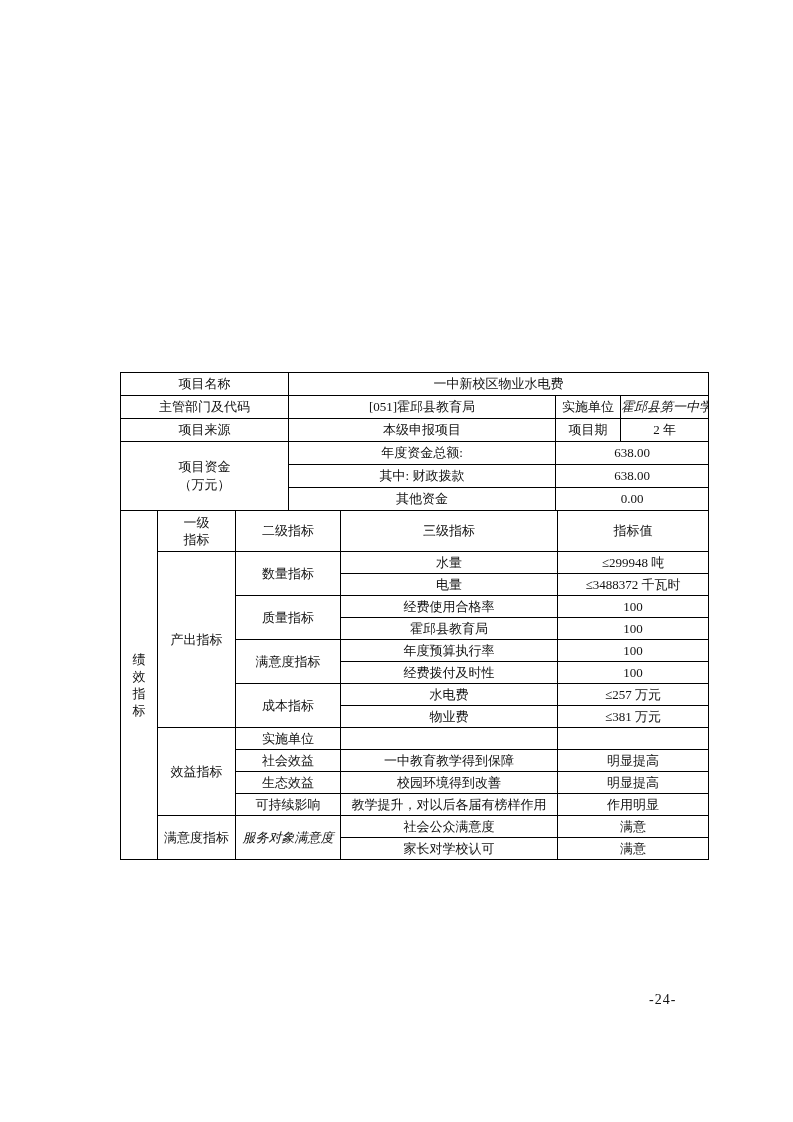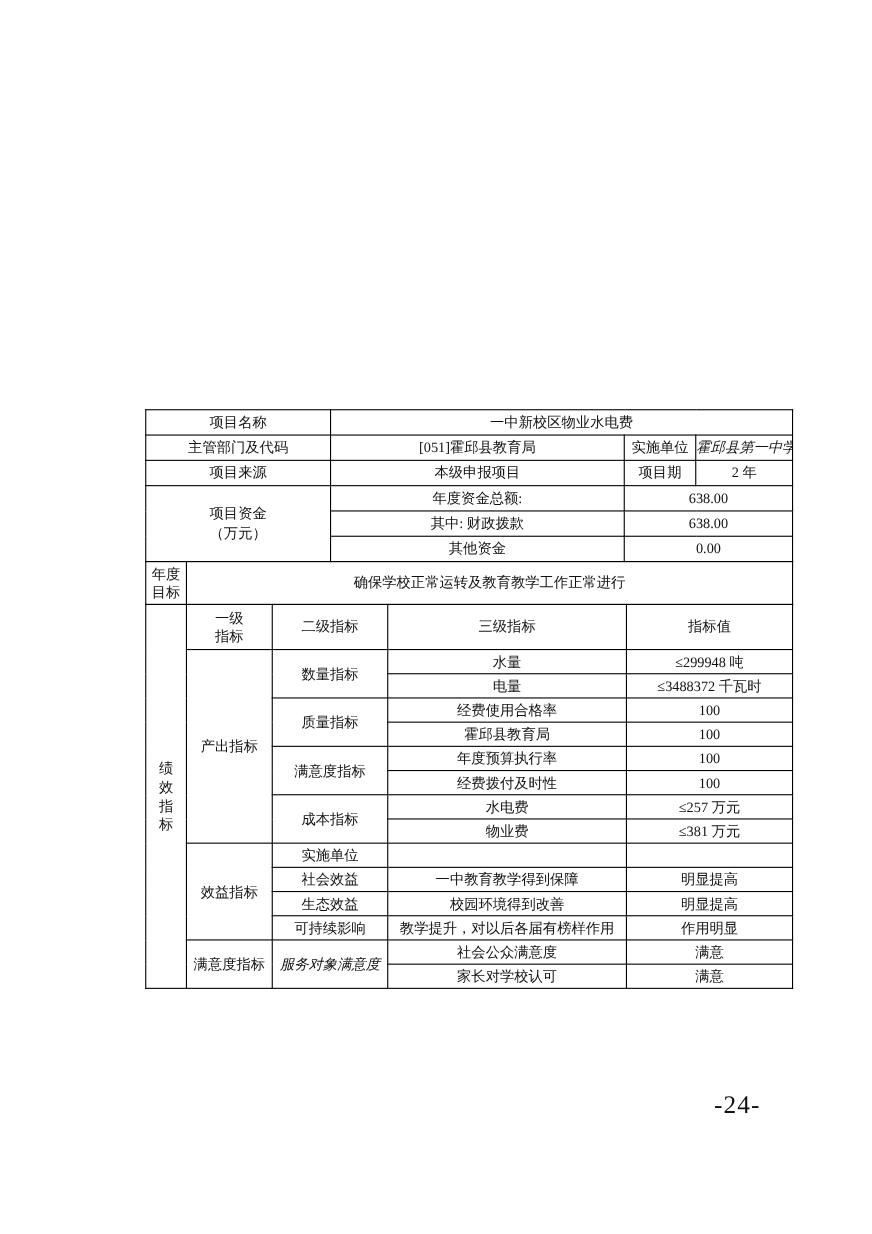--- a/index.html
+++ b/index.html
@@ -10,21 +10,21 @@
     color: #111111;
   }
   .page {
     position: relative;
     width: 793px; height: 1122px;
     background: #ffffff;
     overflow: hidden;
   }
   .tbl-wrap {
     position: absolute;
-    left: 112px; top: 372px;
+    left: 100px; top: 372px;
     width: 590px;
     padding-left: 20px;
   }
   table.t {
     border-collapse: collapse;
     table-layout: fixed;
     width: 588px;
   }
   table.t + table.t { margin-top: -1px; }
   .t td {
@@ -50,21 +50,21 @@
   .perf-cell { vertical-align: middle; }
   .perf-cell .ch {
     display: block;
     line-height: 17px;
     font-size: 13px;
     text-align: center;
   }
   .page-num {
     position: absolute;
     left: 649px; top: 992px;
-    font-size: 23px;
+    font-size: 14px;
     letter-spacing: 1px;
     color: #111111;
   }
 </style>
 </head>
 <body>
 
 <div class="page">
 
   <div class="tbl-wrap">
@@ -105,35 +105,20 @@
         <td class="ind2">其中: 财政拨款</td>
         <td colspan="2" class="num">638.00</td>
       </tr>
       <tr>
         <td class="ind3">其他资金</td>
         <td colspan="2" class="num">0.00</td>
       </tr>
     </tbody>
       </table>
 
-    <table class="t t-goal">
-      <colgroup>
-          <col style="width:37px">
-          <col style="width:551px">
-        </colgroup>
-      <tbody>
-          <tr>
-        <td class="twoline">
-          <span>年度</span><br>
-          <span>目标</span>
-        </td>
-        <td class="left">确保学校正常运转及教育教学工作正常进行</td>
-      </tr>
-    </tbody>
-      </table>
 
     <table class="t t-ind">
       <colgroup>
           <col style="width:37px">
           <col style="width:78px">
           <col style="width:105px">
           <col style="width:217px">
           <col style="width:151px">
         </colgroup>
       <tbody>

